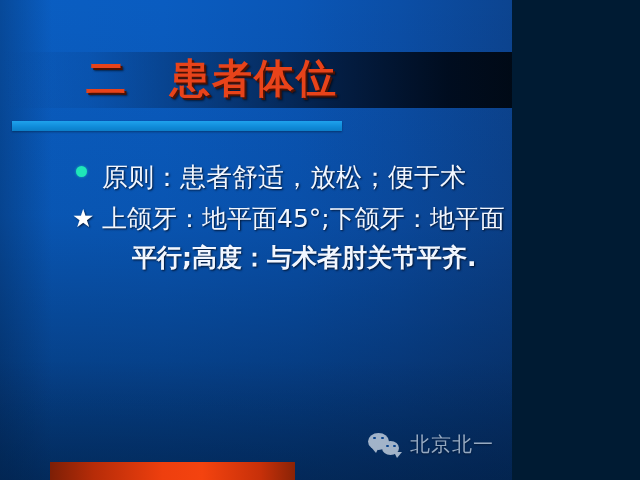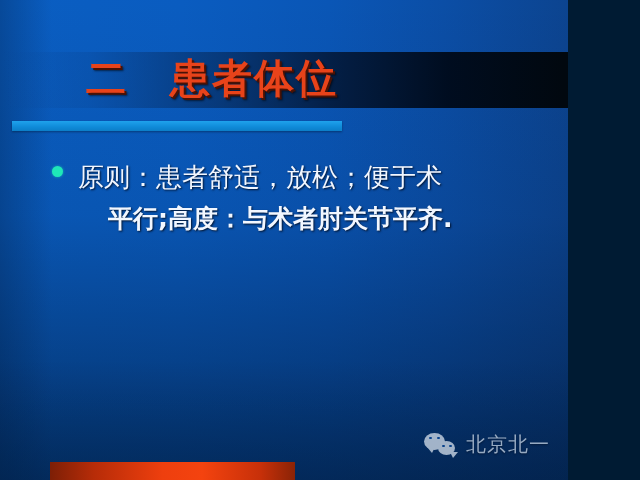--- a/index.html
+++ b/index.html
@@ -8,21 +8,21 @@
   html, body {
     width:640px; height:480px;
     overflow:hidden;
     background:#001b33;
     font-family:"DejaVu Sans","Liberation Sans",sans-serif;
   }
 
   
   #slide {
     position:relative;
-    width:568px; height:480px;
+    width:512px; height:480px;
     overflow:hidden;
     background:
       
       linear-gradient(to bottom,
         rgba(0,20,50,0.00) 0%,
         rgba(0,20,50,0.10) 45%,
         rgba(0,24,56,0.42) 78%,
         rgba(0,22,52,0.62) 100%),
       
       linear-gradient(to right,
@@ -78,21 +78,21 @@
     width:330px; height:10px;
     background:linear-gradient(to bottom,#1FA2EC,#0f8ad8 60%,#0b7ec8);
     box-shadow:0 1px 2px rgba(0,0,0,0.35);
   }
 
   
   .body-block {
     position:absolute; left:48px; top:158px; width:568px;
   }
 
-  .para { position:relative; margin-bottom:2px; }
+  .para { position:relative; margin-bottom:2px;margin-left:24px; }
 
   .line {
     color:#F2F7FF;
     font-family:"DejaVu Serif","Liberation Serif",serif;
     font-size:26px;
     line-height:39px;
     white-space:pre;
     text-shadow:1px 1px 2px rgba(0,8,24,0.85);
   }
 
@@ -201,20 +201,21 @@
 
   <div class="accent-bar"></div>
 
   <div class="body-block">
 
     <div class="para">
       <div class="line"><span class="marker dot"></span><span>原则：患者舒适，放松；便于术</span></div>
     </div>
 
     <div class="para">
+      <div class="line sans"><span class="marker star">★</span><span>上颌牙：地平面45°;下颌牙：地平面</span></div>
       <div class="line sans indent-2">平行;高度：与术者肘关节平齐.</div>
     </div>
 
 
   </div>
 
   <div class="watermark">
     <span class="wechat-icon">
       <span class="b1"></span>
       <span class="t1"></span>

